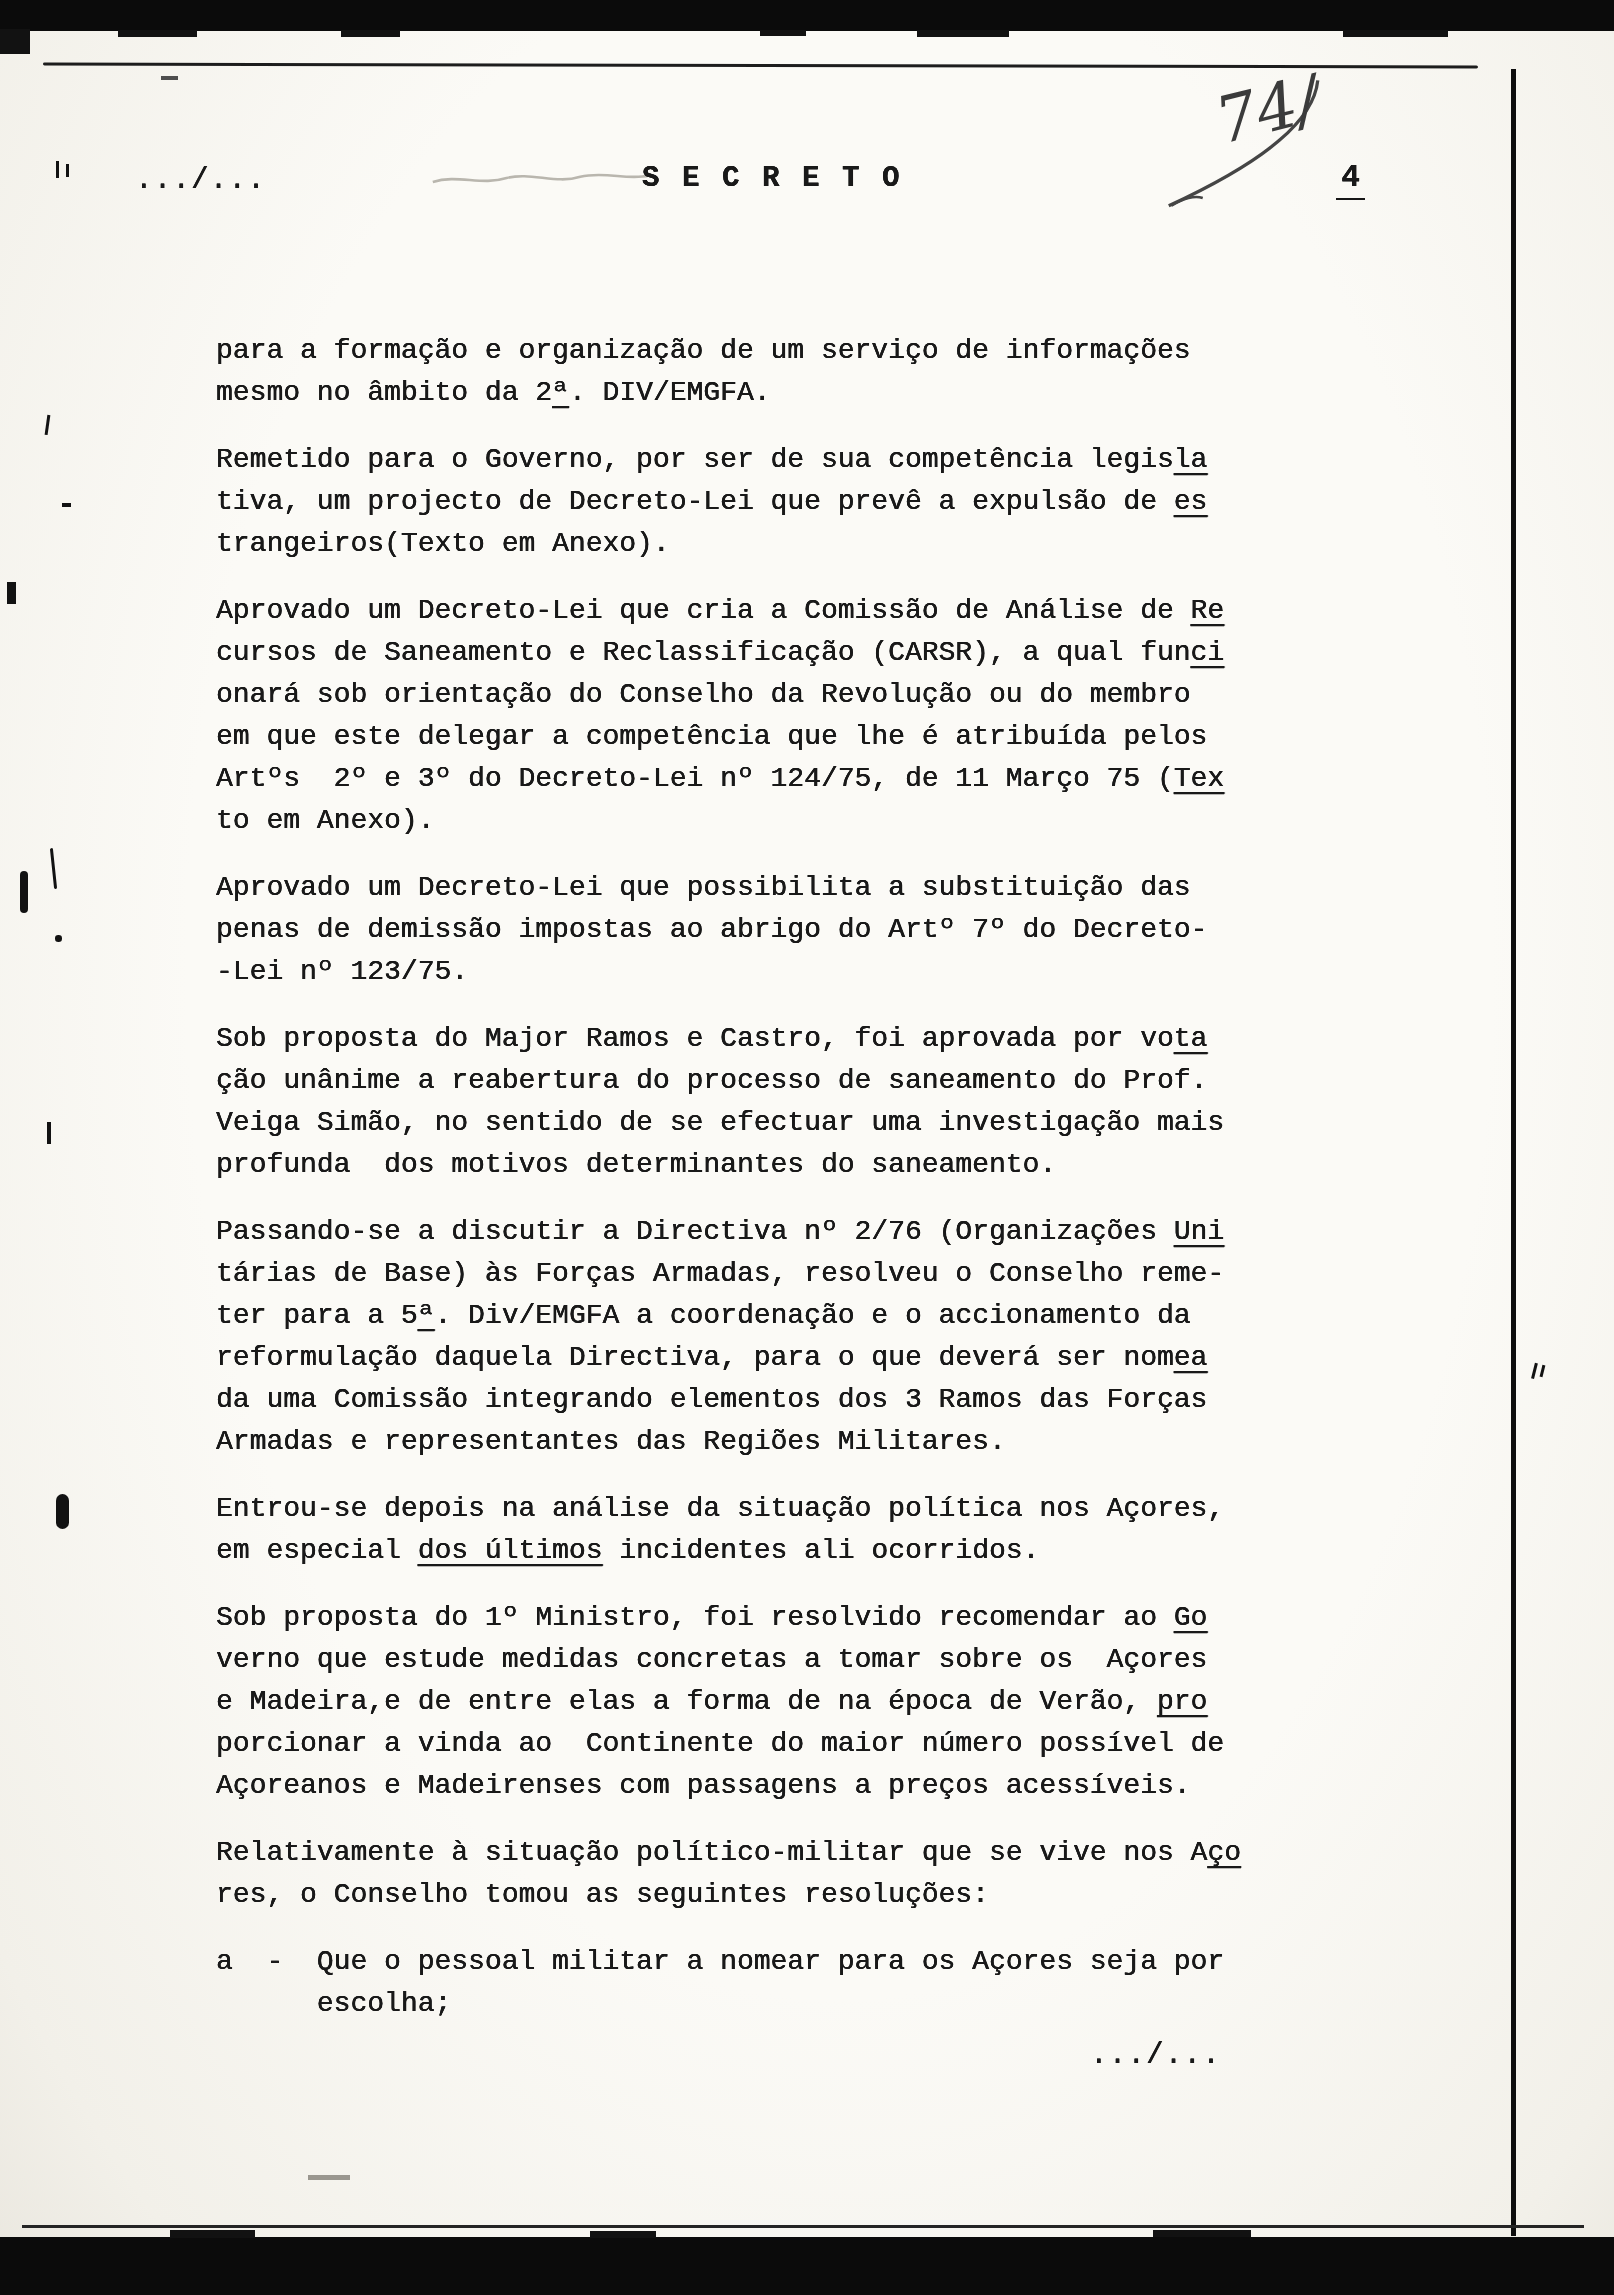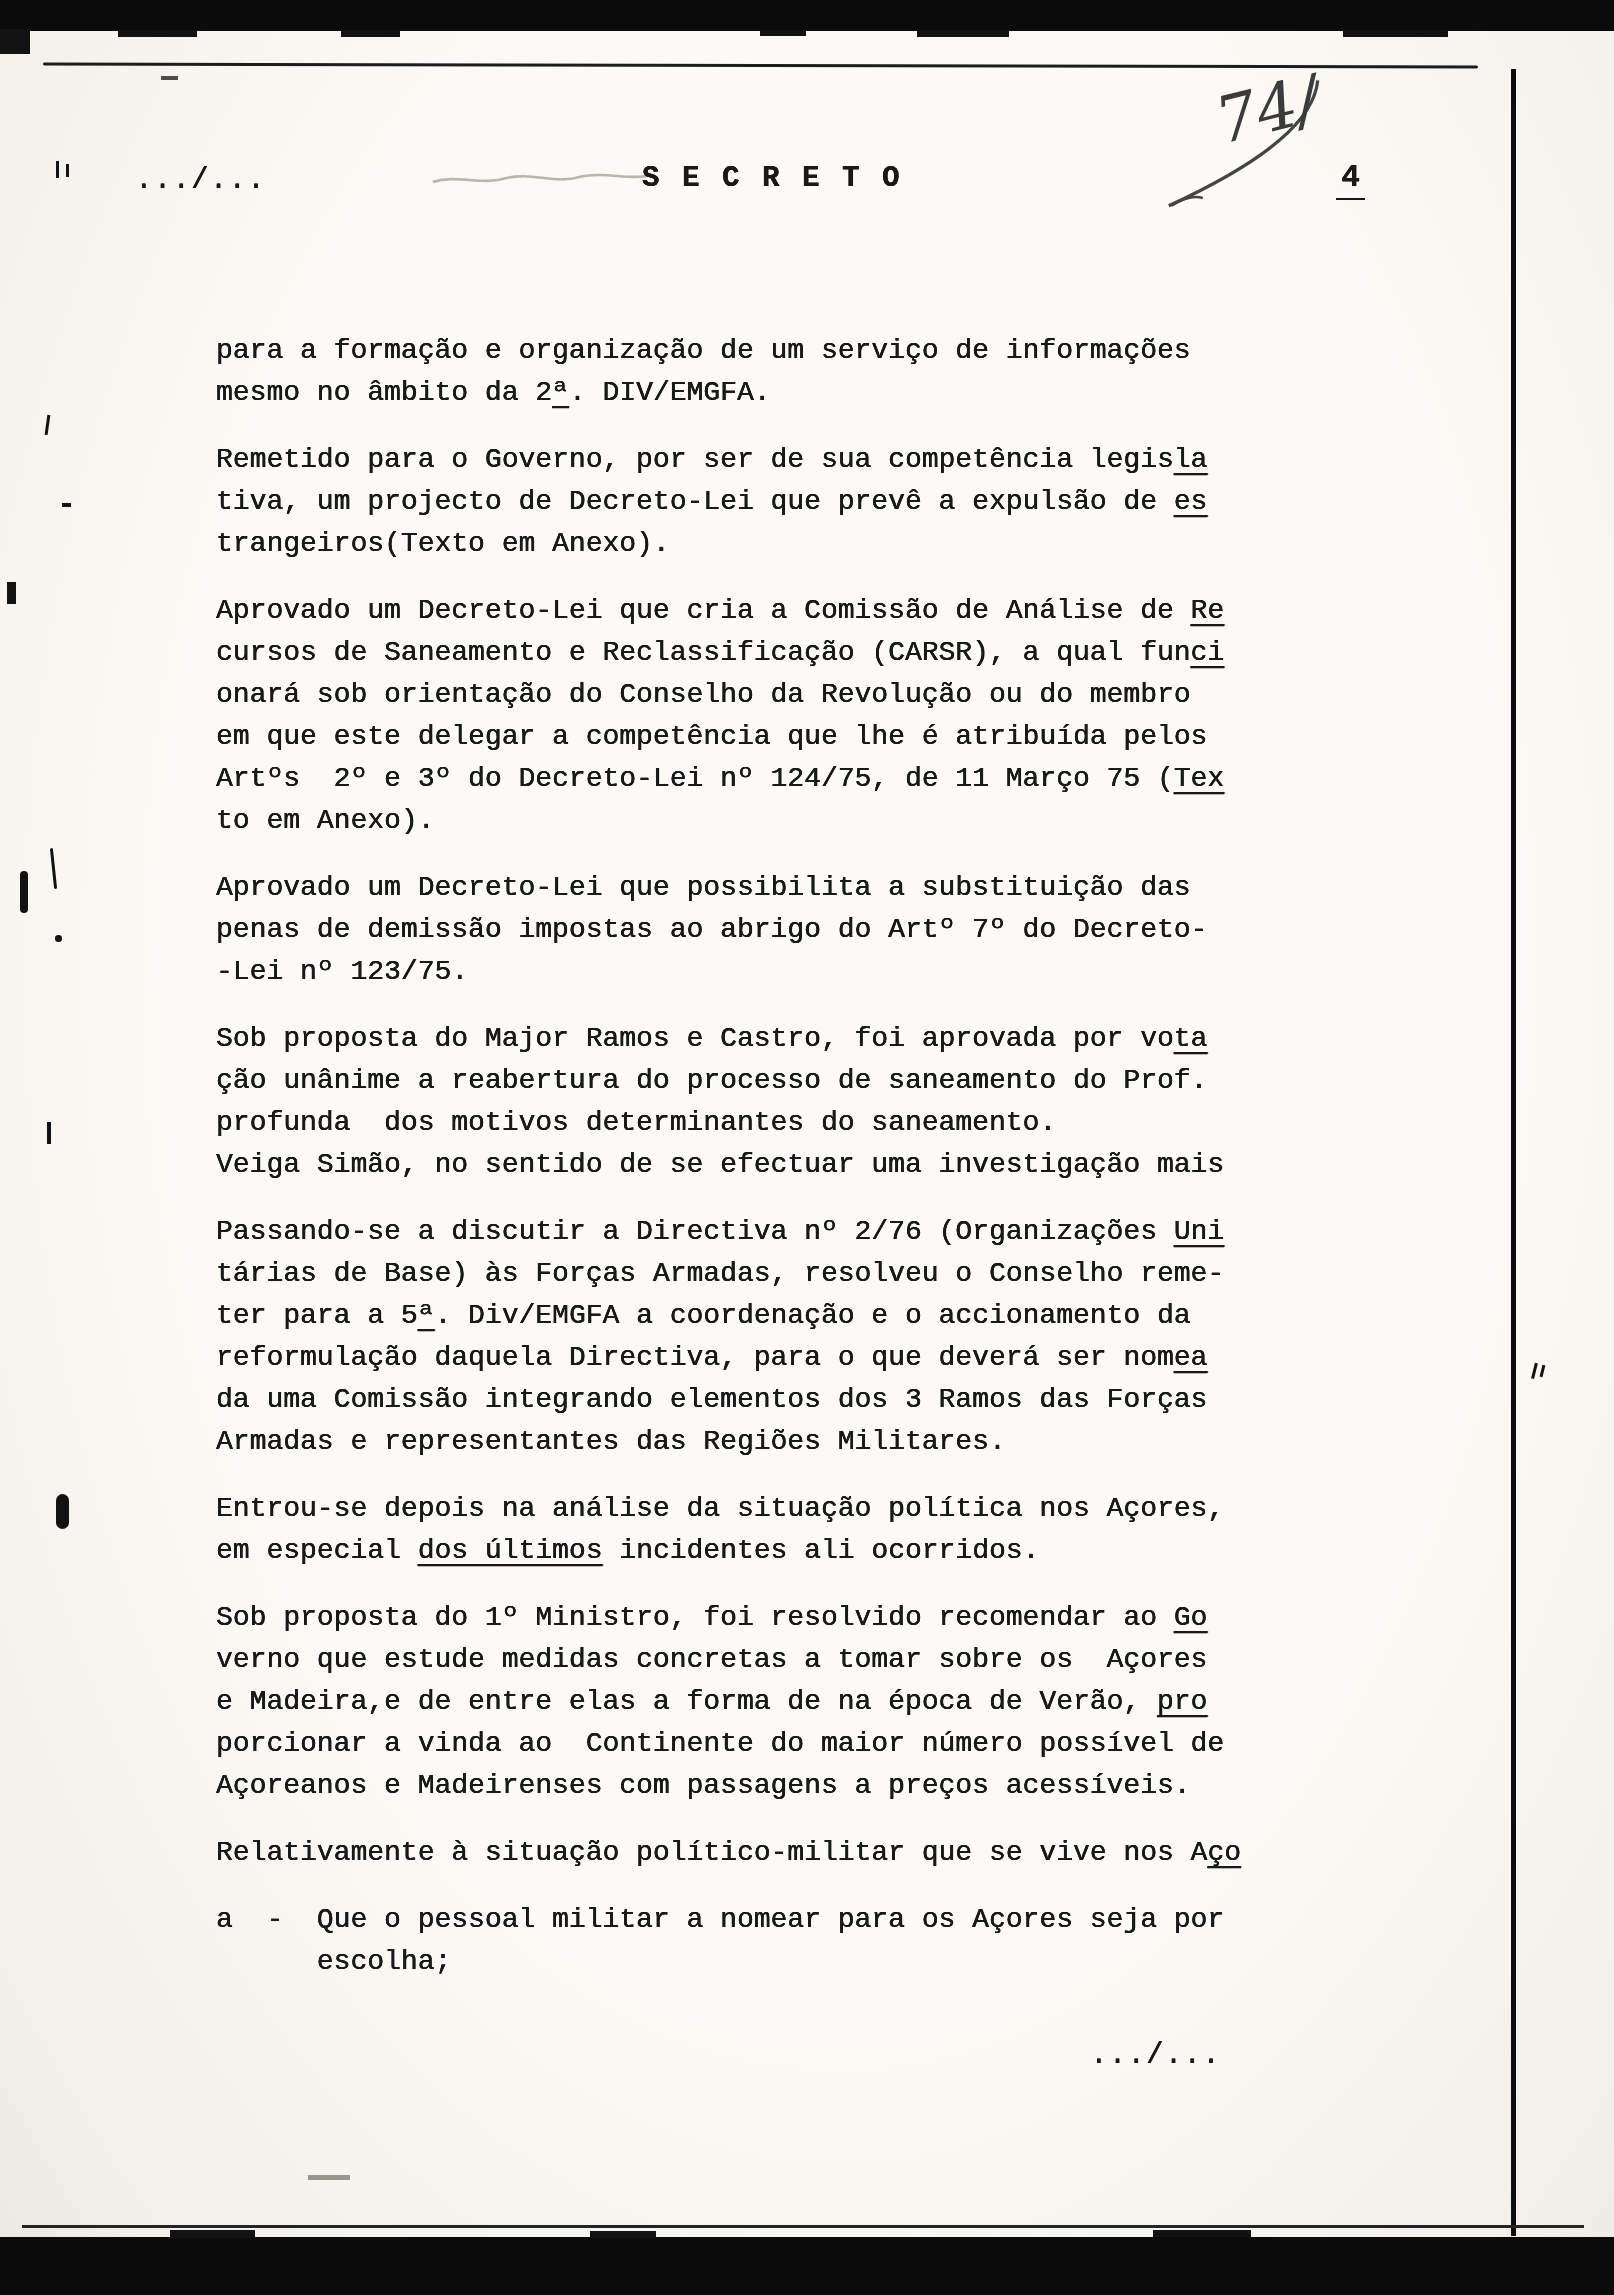--- a/index.html
+++ b/index.html
@@ -139,22 +139,22 @@
         <div class="line"><span>to em Anexo).</span></div>
       </div>
       <div class="paragraph">
         <div class="line"><span>Aprovado um Decreto-Lei que possibilita a substituição das</span></div>
         <div class="line"><span>penas de demissão impostas ao abrigo do Artº 7º do Decreto-</span></div>
         <div class="line"><span>-Lei nº 123/75.</span></div>
       </div>
       <div class="paragraph">
         <div class="line"><span>Sob proposta do Major Ramos e Castro, foi aprovada por vo</span><span class="u">ta</span></div>
         <div class="line"><span>ção unânime a reabertura do processo de saneamento do Prof.</span></div>
+        <div class="line"><span>Veiga Simão, no sentido de se efectuar uma investigação mais</span></div>
         <div class="line"><span>profunda  dos motivos determinantes do saneamento.</span></div>
-        <div class="line"><span>Veiga Simão, no sentido de se efectuar uma investigação mais</span></div>
       </div>
       <div class="paragraph">
         <div class="line"><span>Passando-se a discutir a Directiva nº 2/76 (Organizações </span><span class="u">Uni</span></div>
         <div class="line"><span>tárias de Base) às Forças Armadas, resolveu o Conselho reme-</span></div>
         <div class="line"><span>ter para a 5</span><span class="u">ª</span><span>. Div/EMGFA a coordenação e o accionamento da</span></div>
         <div class="line"><span>reformulação daquela Directiva, para o que deverá ser nom</span><span class="u">ea</span></div>
         <div class="line"><span>da uma Comissão integrando elementos dos 3 Ramos das Forças</span></div>
         <div class="line"><span>Armadas e representantes das Regiões Militares.</span></div>
       </div>
       <div class="paragraph">
@@ -163,20 +163,21 @@
       </div>
       <div class="paragraph">
         <div class="line"><span>Sob proposta do 1º Ministro, foi resolvido recomendar ao </span><span class="u">Go</span></div>
         <div class="line"><span>verno que estude medidas concretas a tomar sobre os  Açores</span></div>
         <div class="line"><span>e Madeira,e de entre elas a forma de na época de Verão, </span><span class="u">pro</span></div>
         <div class="line"><span>porcionar a vinda ao  Continente do maior número possível de</span></div>
         <div class="line"><span>Açoreanos e Madeirenses com passagens a preços acessíveis.</span></div>
       </div>
       <div class="paragraph">
         <div class="line"><span>Relativamente à situação político-militar que se vive nos A</span><span class="u">ço</span></div>
+        <div class="line"><span>res, o Conselho tomou as seguintes resoluções:</span></div>
       </div>
       <div class="paragraph">
         <div class="line"><span>a  -  Que o pessoal militar a nomear para os Açores seja por</span></div>
         <div class="line"><span>      escolha;</span></div>
       </div>
     </div>
 
   <div class="cont-bottom typed">.../...</div>
 </div>
 

